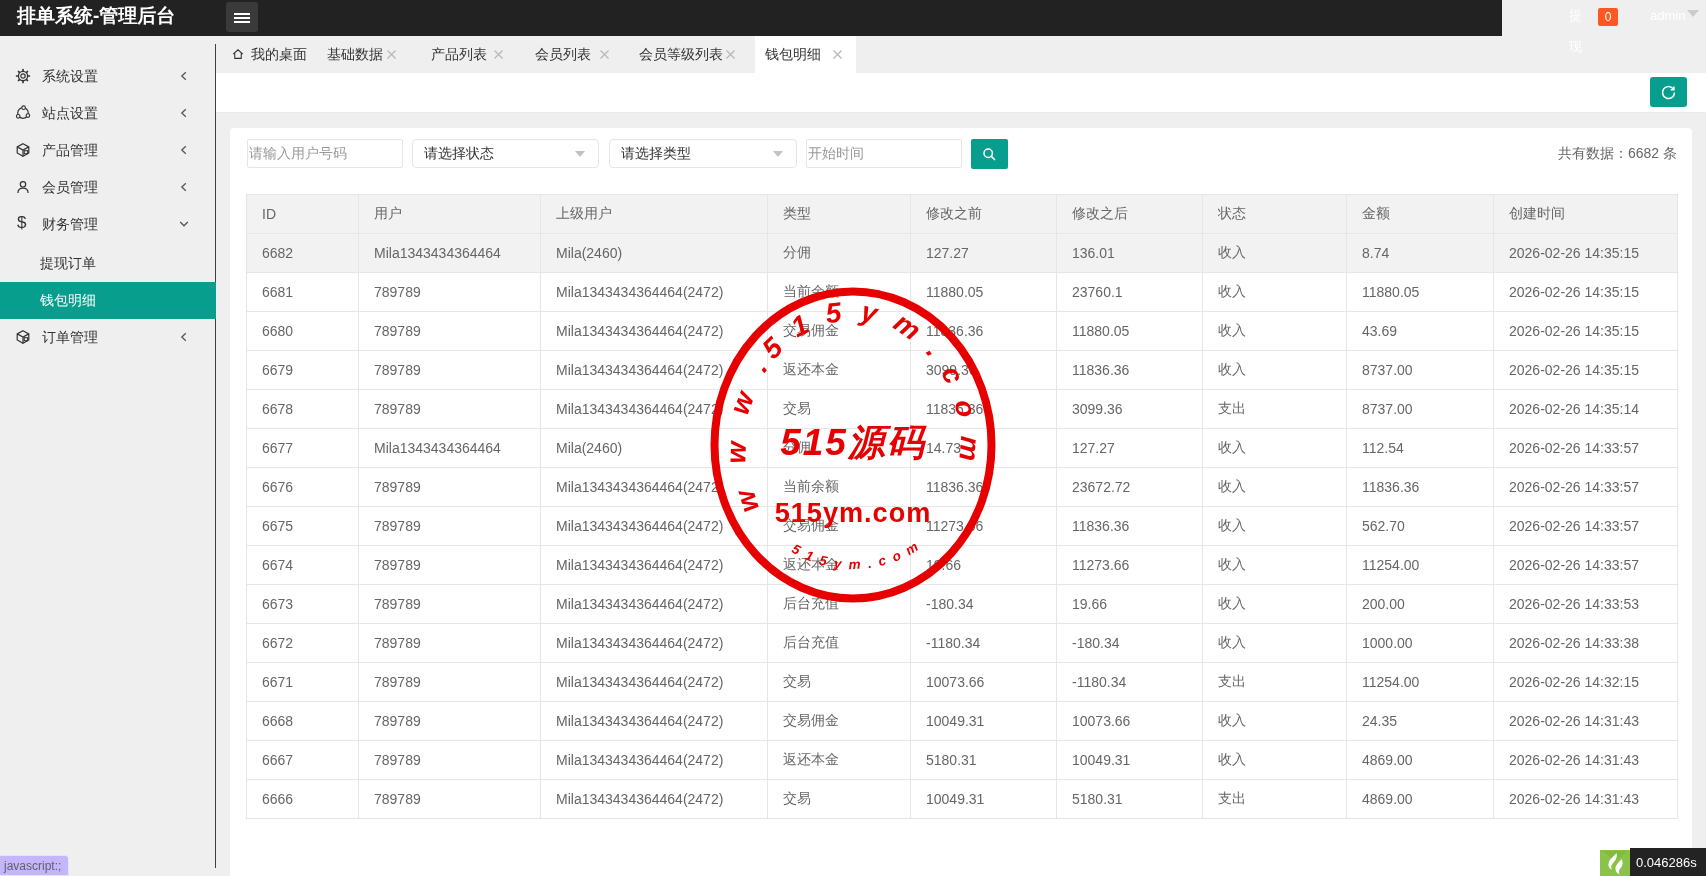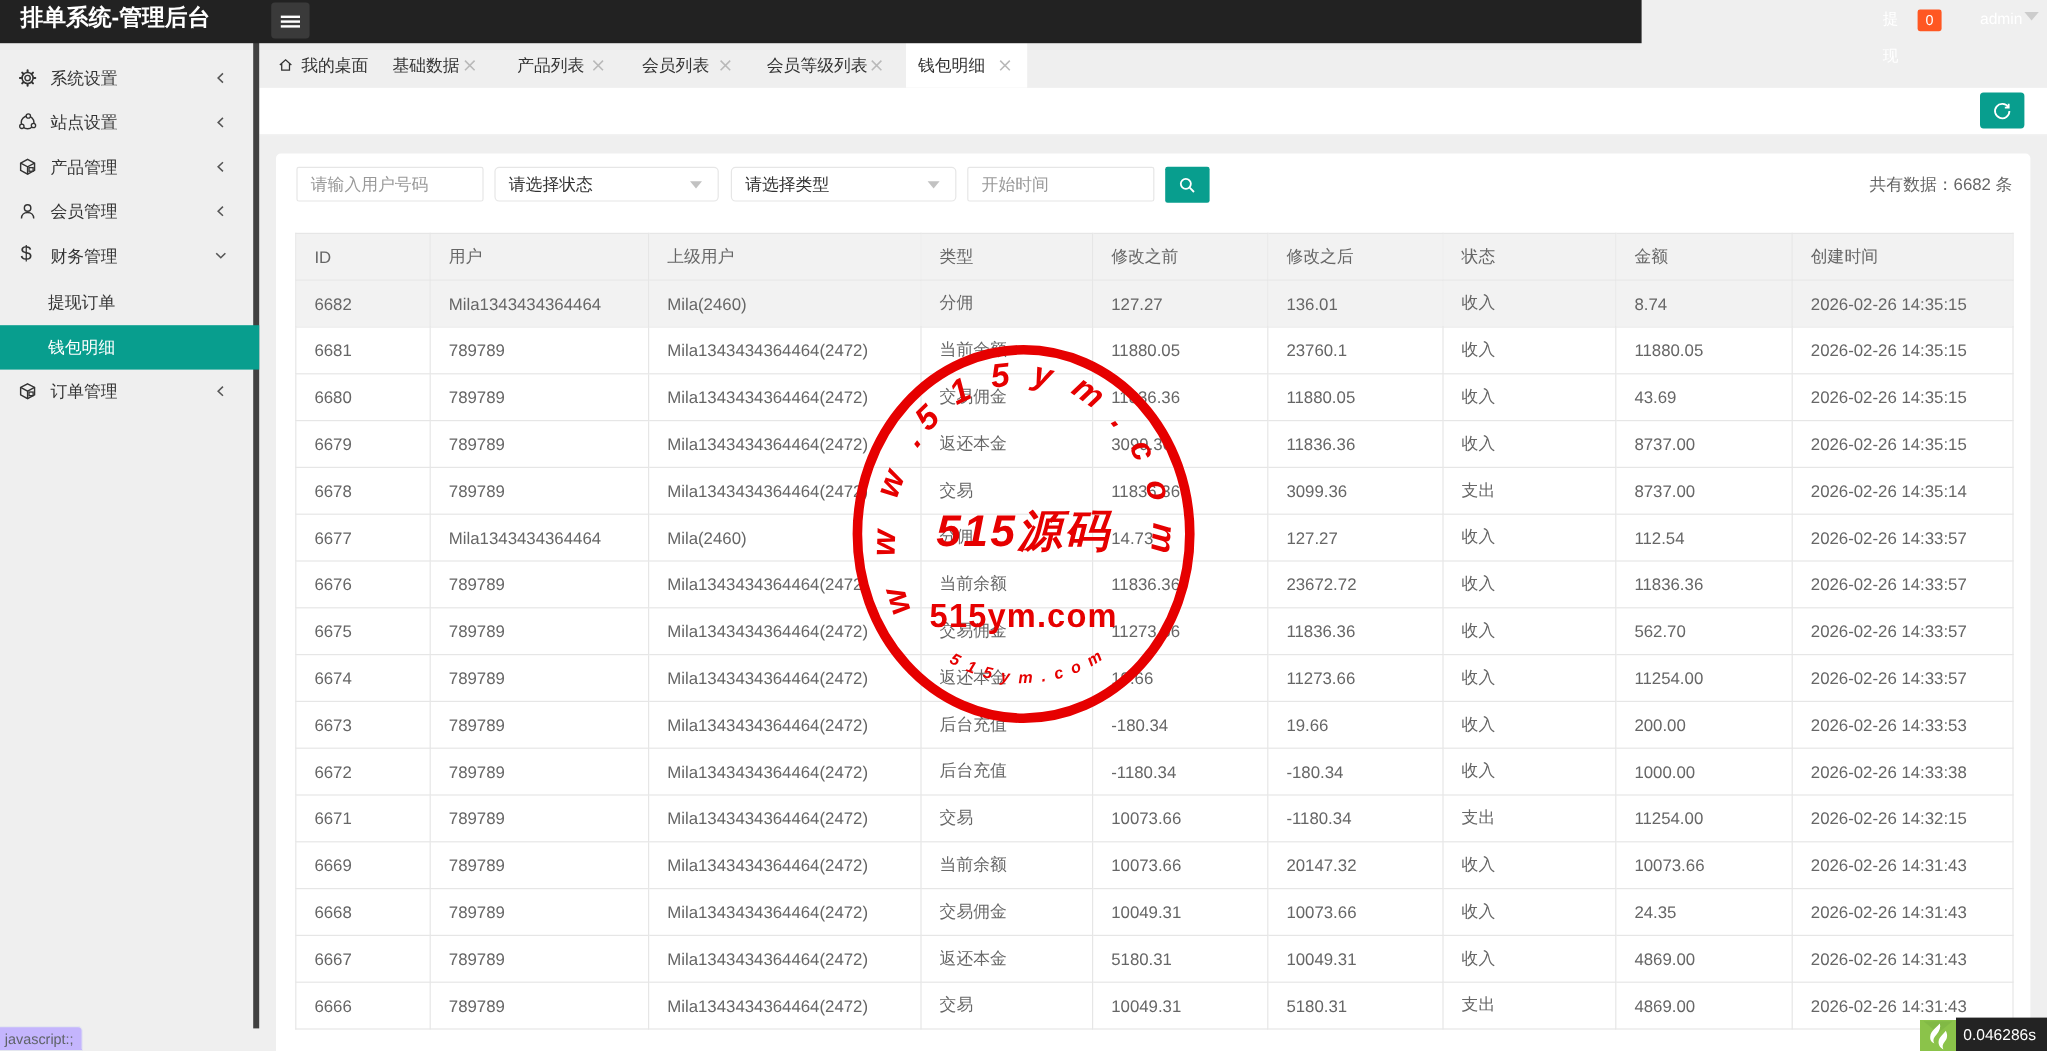--- a/index.html
+++ b/index.html
@@ -1,30 +1,30 @@
 <!DOCTYPE html>
 <html lang="zh"><head>
 <meta charset="utf-8">
 <title>排单系统-管理后台</title>
 <style>
 * { margin:0; padding:0; box-sizing:border-box; }
 html,body { width:1706px; height:876px; overflow:hidden; }
 body { font-family:"Liberation Sans",sans-serif; background:#efefef; position:relative; font-size:14px; }
 
 
-#hdr { position:absolute; left:0; top:0; width:1368px; height:36px; background:#222; z-index:30; }
+#hdr { position:absolute; left:0; top:0; width:1502px; height:36px; background:#222; z-index:30; }
 #hdr .logo { position:absolute; left:17px; top:4px; font-size:19px; font-weight:bold; color:#fff; line-height:24px; }
 #hdr .burger { position:absolute; left:226px; top:2px; width:32px; height:30px; background:#3a3a3a; border-radius:3px; }
 #hdr .burger i { position:absolute; left:8px; width:16px; height:2px; background:#fff; }
 #hdr .txw { position:absolute; top:0; height:36px; line-height:31px; color:#fff; font-size:14px; }
 #badge { position:absolute; left:1598px; top:8px; width:20px; height:18px; background:#ff5722; border-radius:2px; color:#fff; font-size:12px; text-align:center; line-height:18px; }
 #tri { position:absolute; left:1687px; top:10px; width:0; height:0; border:6px solid transparent; border-top:7px solid #ccc; }
 
 
-#side { position:absolute; left:0; top:33px; width:216px; height:824px; background:#efefef; border-right:5px solid #404040; z-index:20; }
+#side { position:absolute; left:0; top:44px; width:216px; height:824px; background:#efefef; border-right:1px solid #404040; z-index:20; }
 .mi { position:absolute; left:0; width:216px; height:37px; color:#333; }
 .mi .ic { position:absolute; left:15px; top:10px; width:16px; height:16px; }
 .mi .tx { position:absolute; left:42px; top:0; line-height:37px; font-size:14px; }
 .mi .ar { position:absolute; left:176px; top:10px; width:16px; height:16px; }
 .mi.sub .tx { left:40px; }
 .mi.on { background:#089e8e; }
 .mi.on .tx { color:#fff; }
 
 
 #tabs { position:absolute; left:216px; top:36px; width:1490px; height:37px; background:#efefef; z-index:10; }
@@ -33,21 +33,21 @@
 .tab.act { background:#fff; }
 
 
 #tbar { position:absolute; left:216px; top:73px; width:1490px; height:40px; background:#fff; border-bottom:1px solid #e9e9e9; z-index:5; }
 #refresh { position:absolute; left:1434px; top:4px; width:37px; height:30px; background:#089e8e; border-radius:3px; }
 
 
 #card { position:absolute; left:230px; top:128px; width:1462px; height:748px; background:#fff; border-radius:4px 4px 0 0; }
 
 
-.inp { position:absolute; top:11px; height:29px; border:1px solid #e6e6e6; border-radius:2px; background:#fff; font-size:14px; color:#999; line-height:27px; padding-left:11px; }
+.inp { position:absolute; top:11px; height:29px; border:1px solid #e6e6e6; border-radius:2px; background:#fff; font-size:14px; color:#999; line-height:27px; padding-left:1px; }
 .sel { position:absolute; top:11px; height:29px; border:1px solid #e6e6e6; border-radius:4px; background:#fff; font-size:14px; color:#333; line-height:27px; padding-left:11px; }
 .sel .dtri { position:absolute; width:0; height:0; border:5px solid transparent; border-top:6px solid #c2c2c2; right:13px; top:11px; }
 #sbtn { position:absolute; left:741px; top:11px; width:37px; height:30px; background:#089e8e; border-radius:2px; }
 #total { position:absolute; right:15px; top:11px; height:29px; line-height:29px; color:#666; font-size:14px; }
 
 
 #tbl { position:absolute; left:16px; top:66px; border-collapse:collapse; table-layout:fixed; }
 #tbl th, #tbl td { border:1px solid #e6e6e6; font-weight:normal; text-align:left; padding:0 0 0 15px; font-size:14px; color:#666; height:39px; overflow:hidden; white-space:nowrap; }
 #tbl th { background:#f2f2f2; height:39px; }
 #tbl tr.g td { background:#f2f2f2; }
@@ -361,31 +361,20 @@
           <td>789789</td>
           <td>Mila1343434364464(2472)</td>
           <td>交易</td>
           <td>10073.66</td>
           <td>-1180.34</td>
           <td>支出</td>
           <td>11254.00</td>
           <td>2026-02-26 14:32:15</td>
         </tr>
     <tr>
-          <td>6669</td>
-          <td>789789</td>
-          <td>Mila1343434364464(2472)</td>
-          <td>当前余额</td>
-          <td>10073.66</td>
-          <td>20147.32</td>
-          <td>收入</td>
-          <td>10073.66</td>
-          <td>2026-02-26 14:31:43</td>
-        </tr>
-    <tr>
           <td>6668</td>
           <td>789789</td>
           <td>Mila1343434364464(2472)</td>
           <td>交易佣金</td>
           <td>10049.31</td>
           <td>10073.66</td>
           <td>收入</td>
           <td>24.35</td>
           <td>2026-02-26 14:31:43</td>
         </tr>

